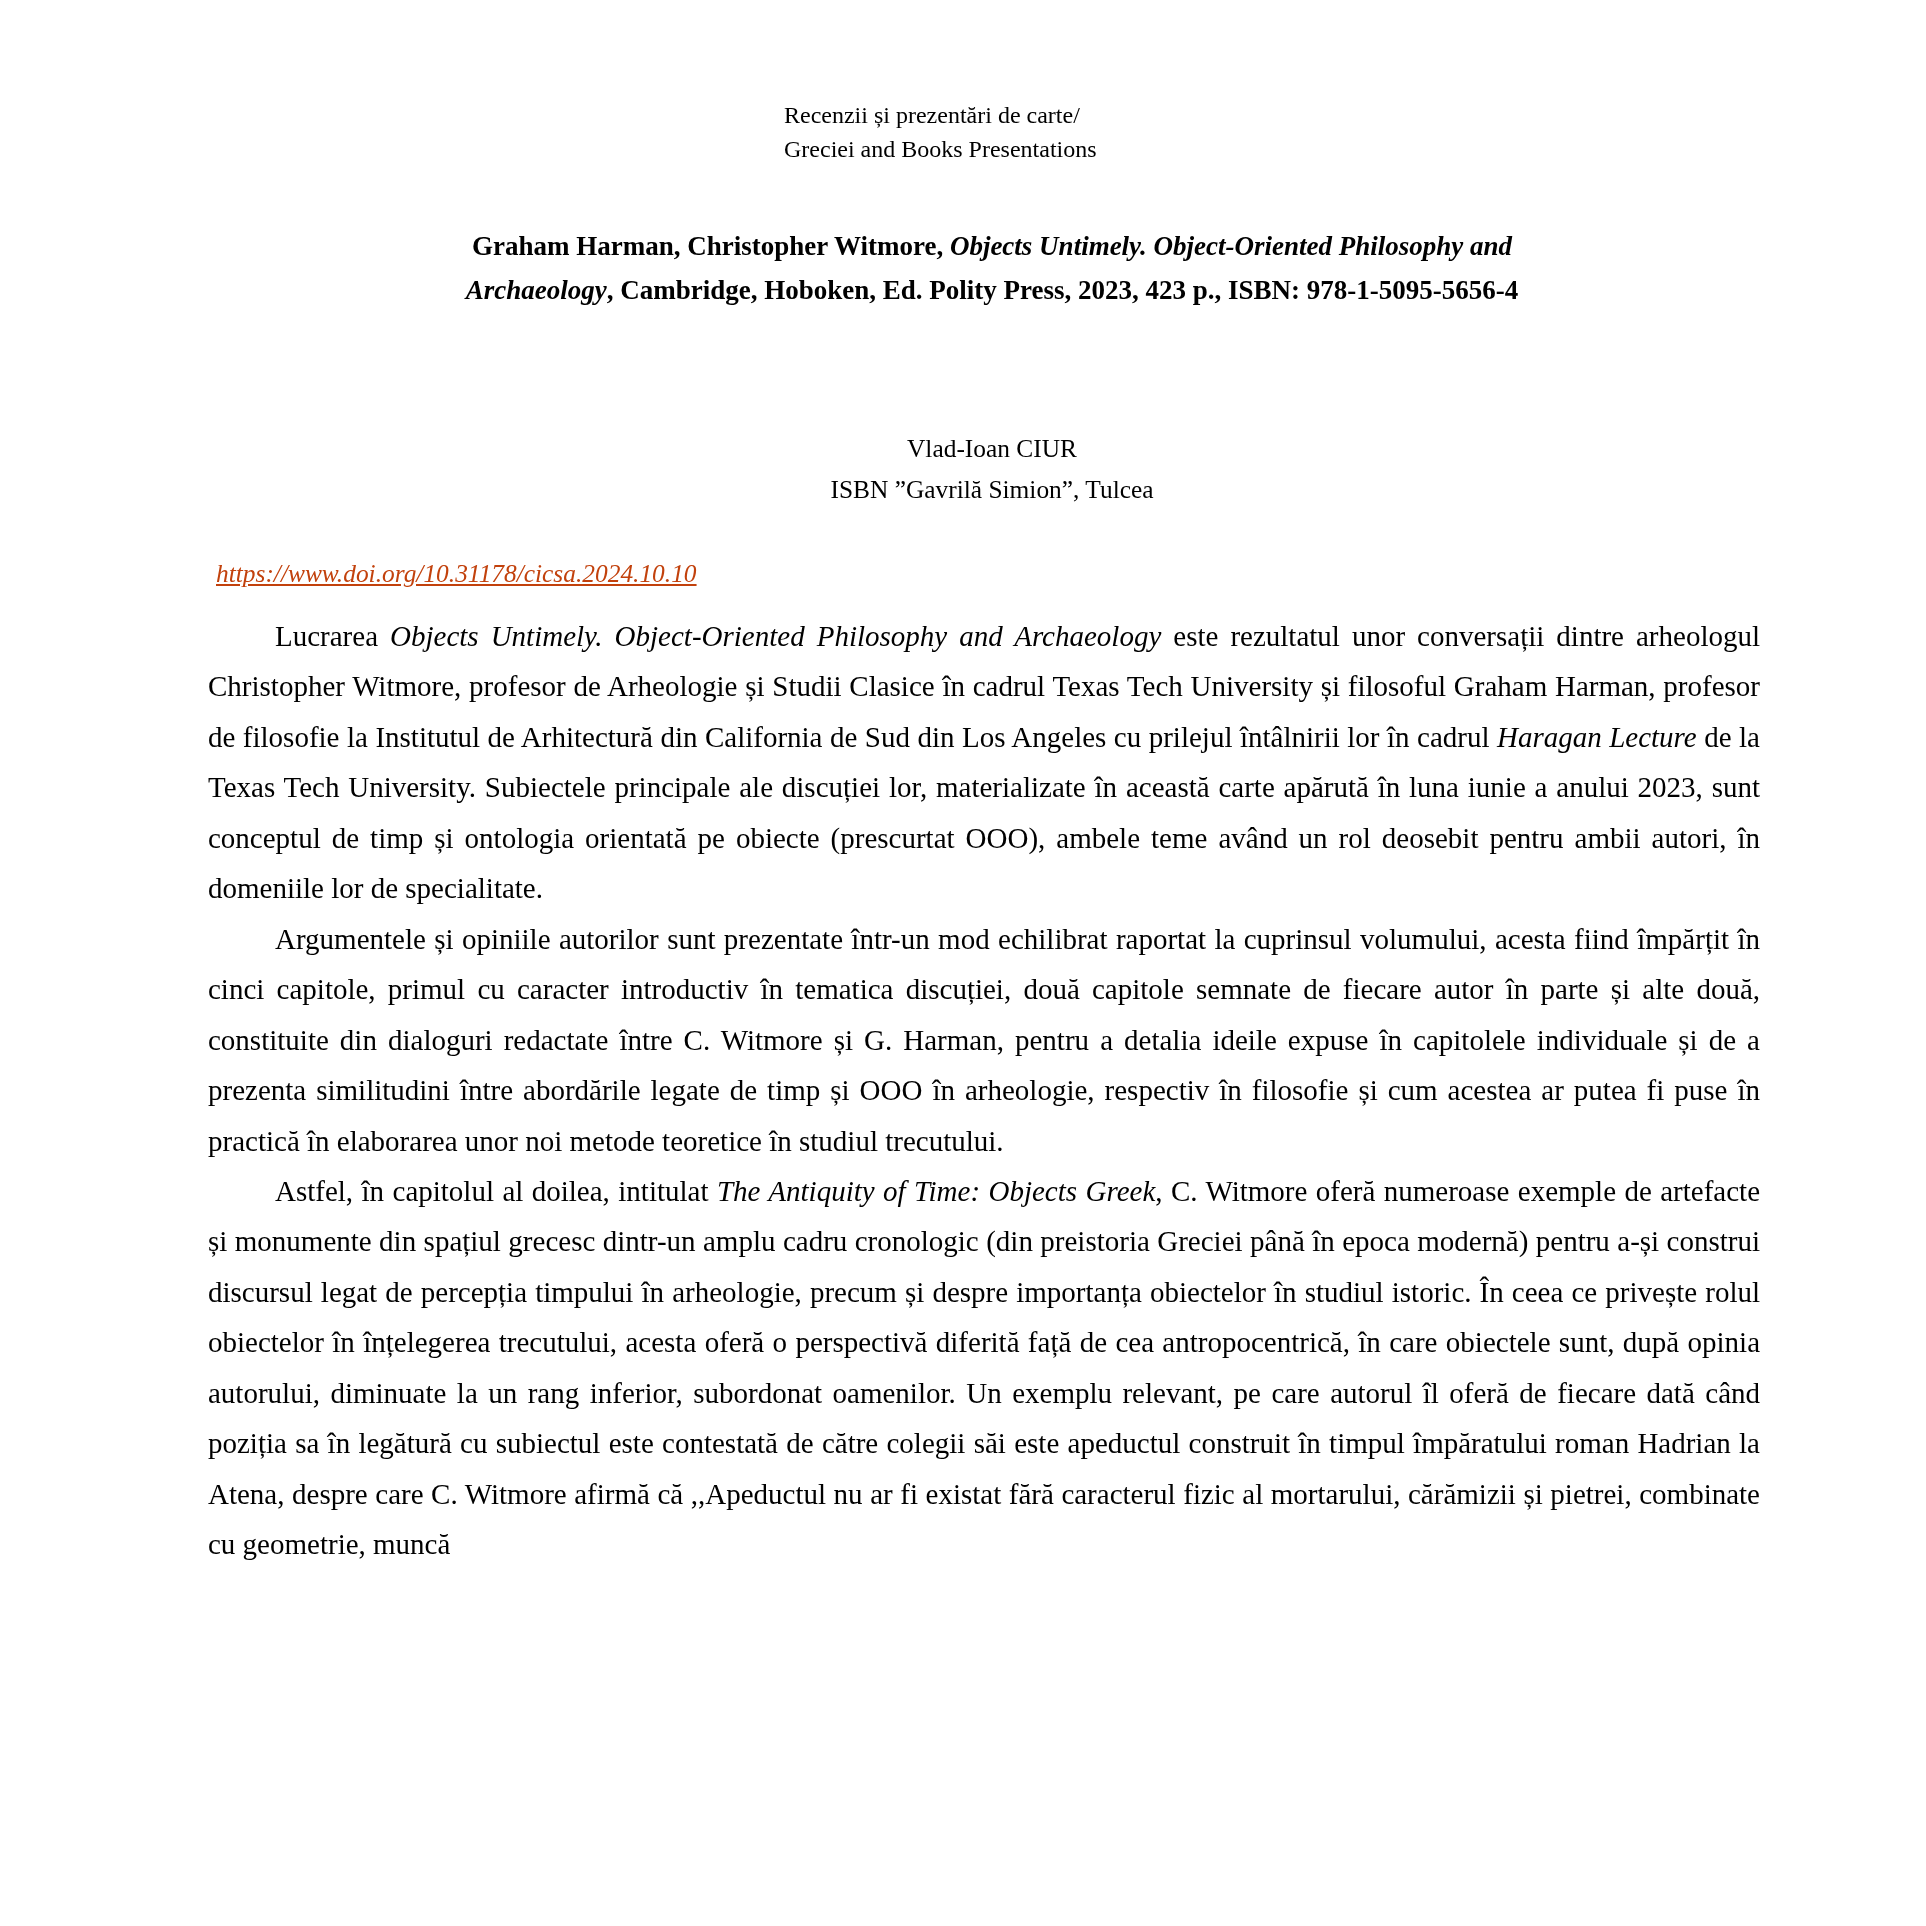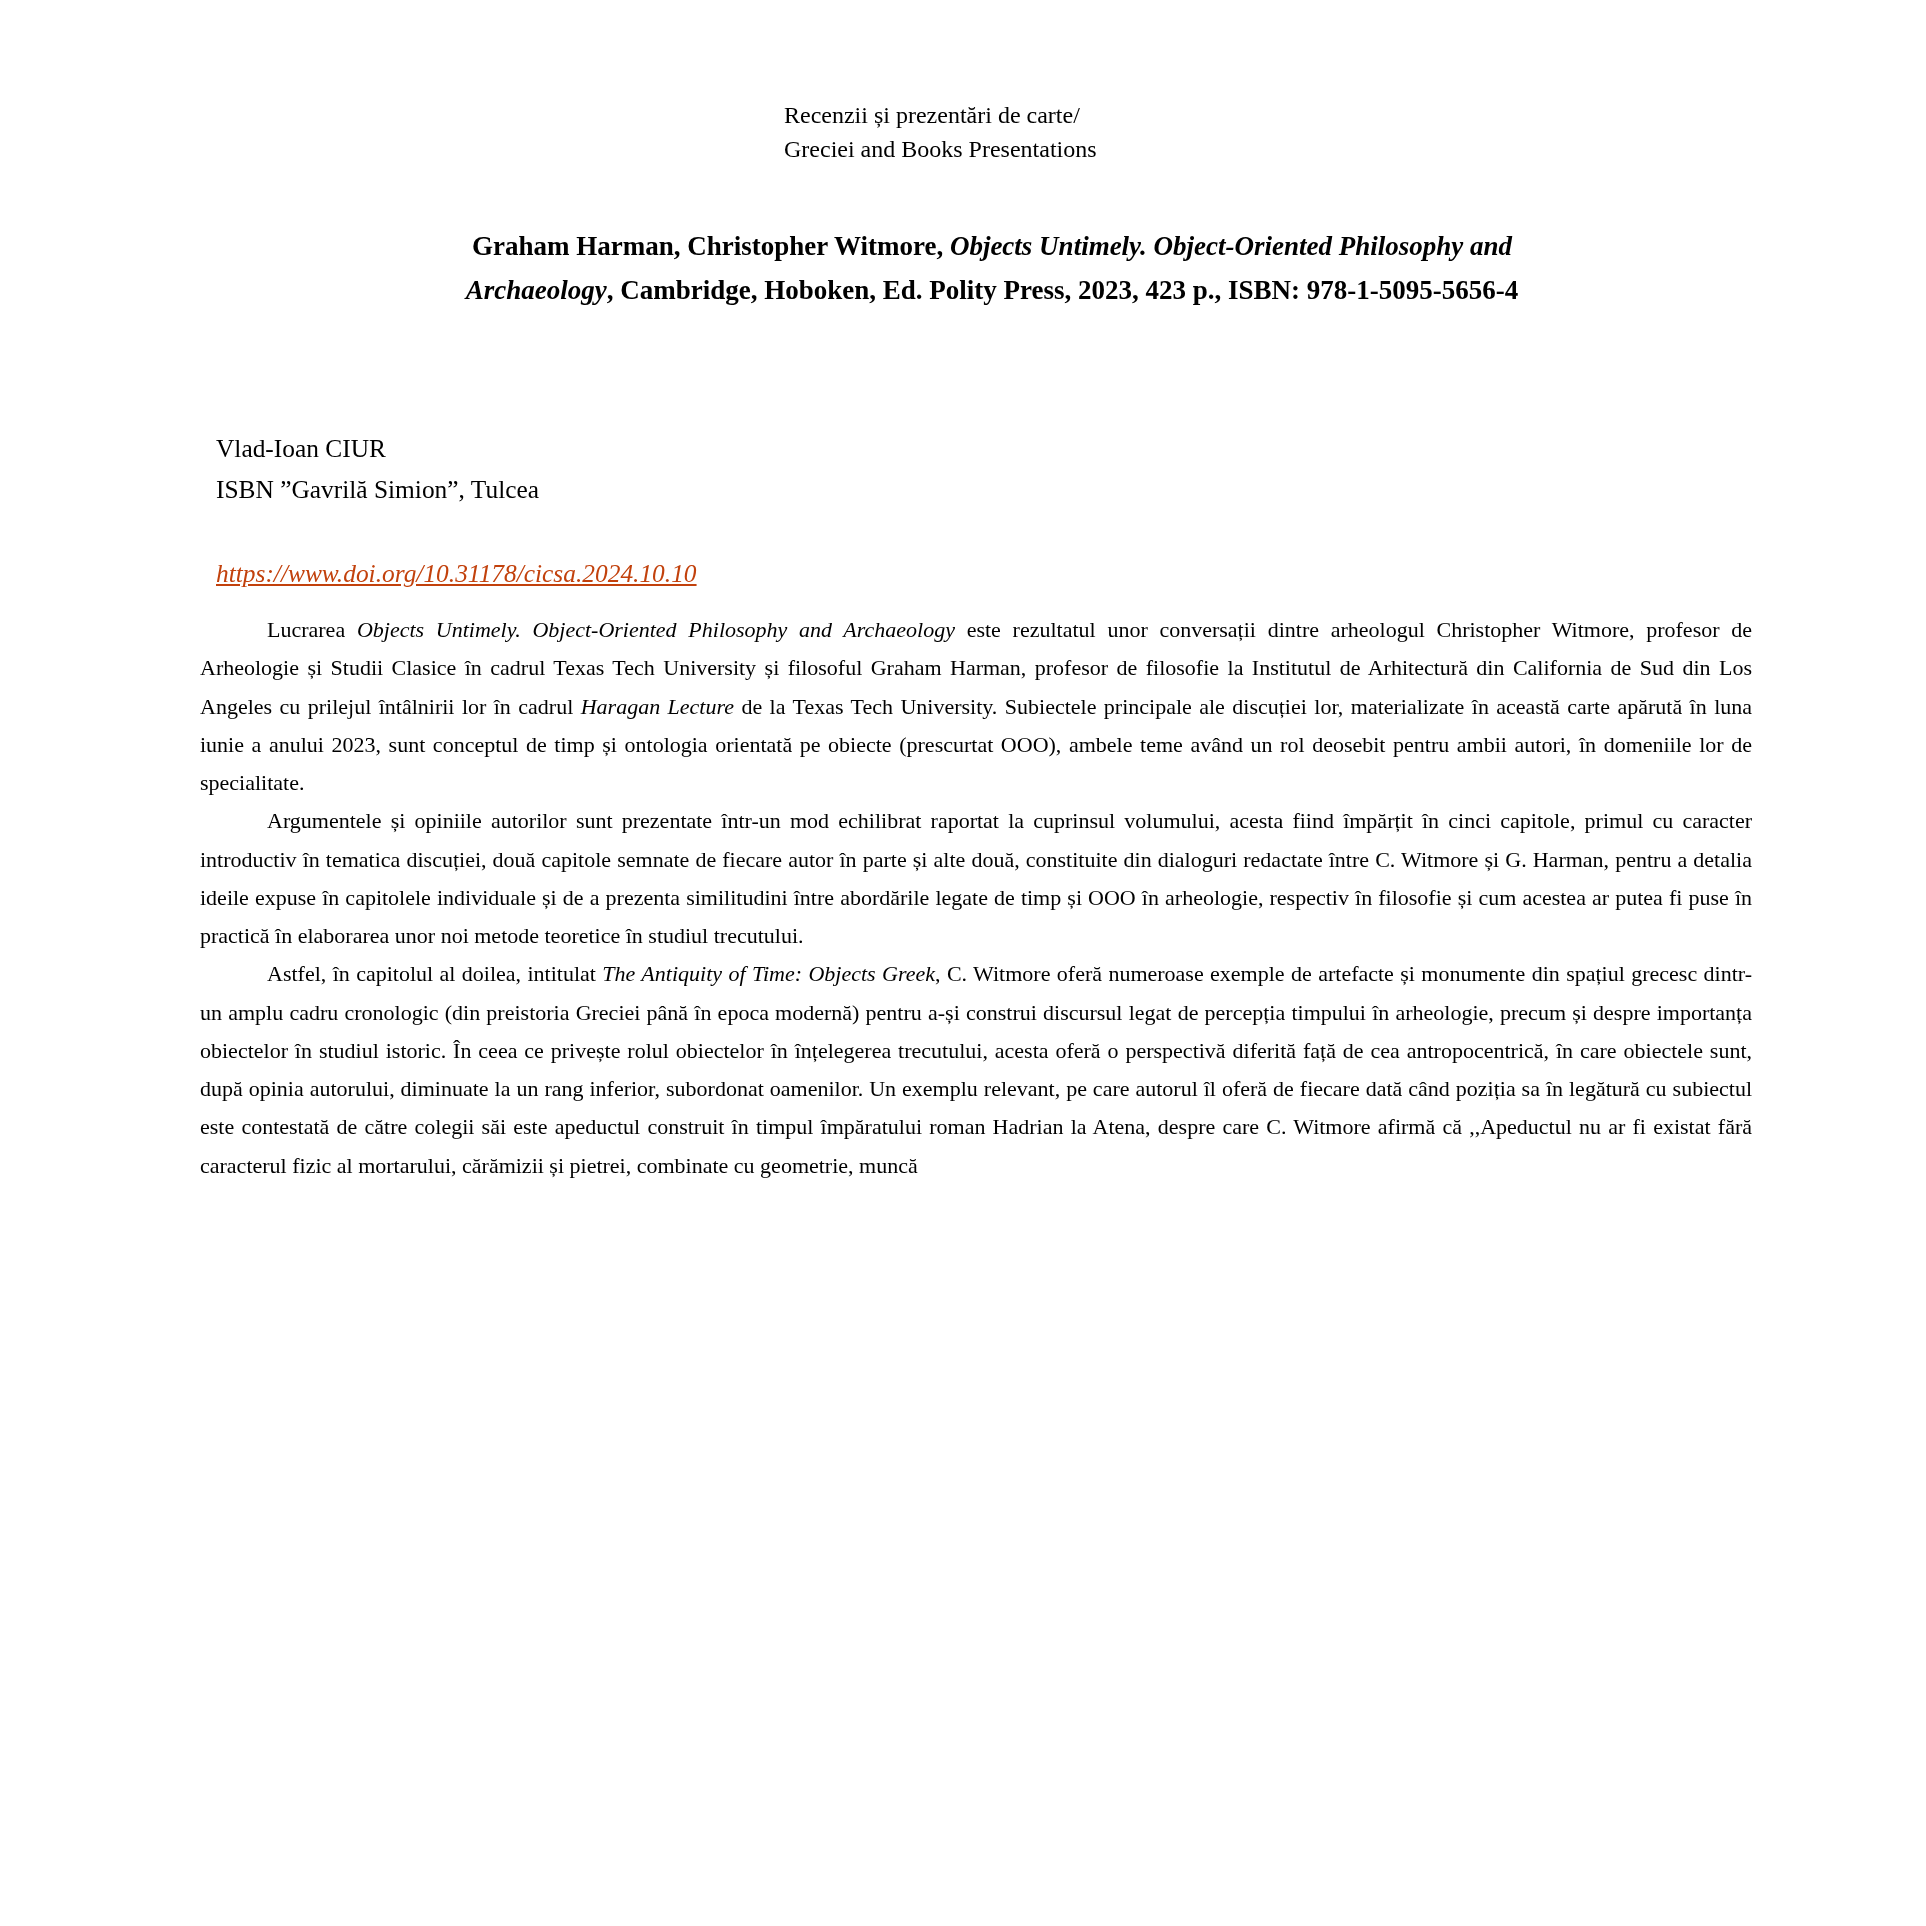--- a/index.html
+++ b/index.html
@@ -51,21 +51,21 @@
   .book-title em { font-style: italic; }
 
   
   .author-block {
     position: absolute;
     top: 428px;
     left: 216px;
     width: 1552px;
     font-size: 25.4px;
     line-height: 1.62;
-    text-align: left;
+    text-align: center;
   }
   .author-block .ab-line { display: block; }
 
   
   .doi-line {
     position: absolute;
     top: 555px;
     left: 216px;
     width: 1552px;
     font-size: 25.4px;
@@ -76,23 +76,23 @@
     font-style: italic;
     text-decoration: underline;
     text-underline-offset: 1.9px;
     cursor: pointer;
   }
 
   
   .body-text {
     position: absolute;
     top: 611px;
-    left: 200px;
+    left: 208px;
     width: 1552px;
-    font-size: 22px;
+    font-size: 29px;
     line-height: 1.74;
     text-align: justify;
     text-justify: inter-word;
   }
   .body-text p {
     margin: 0 0 0 0;
     text-indent: 67px;
     text-align: justify;
   }
   .body-text p em { font-style: italic; }

